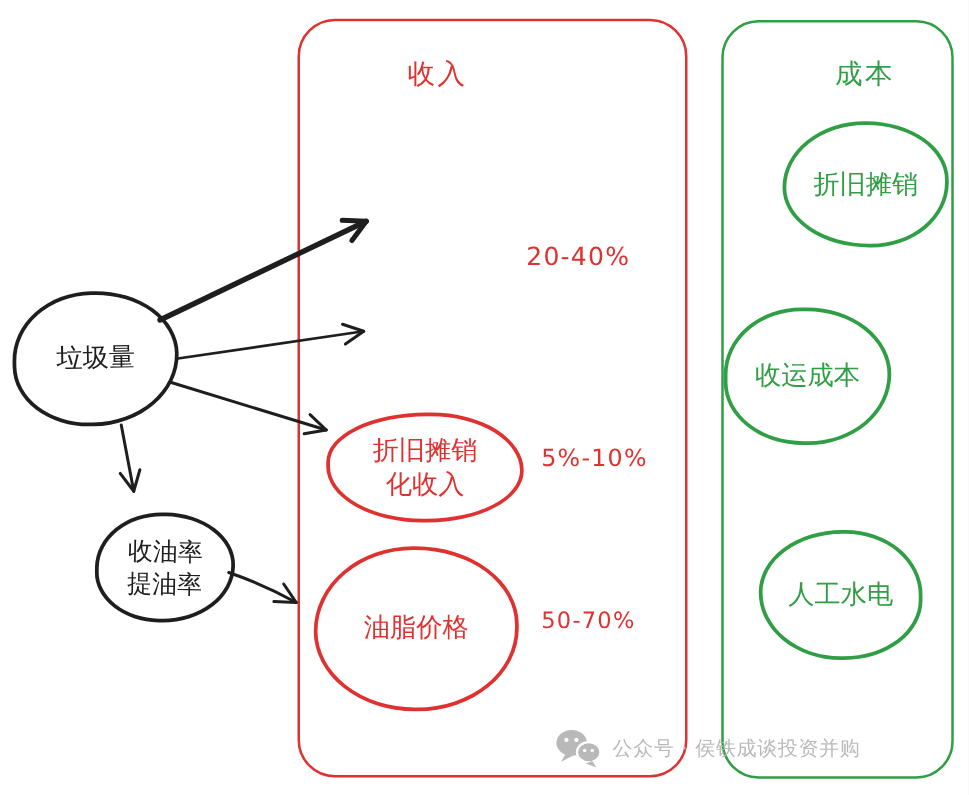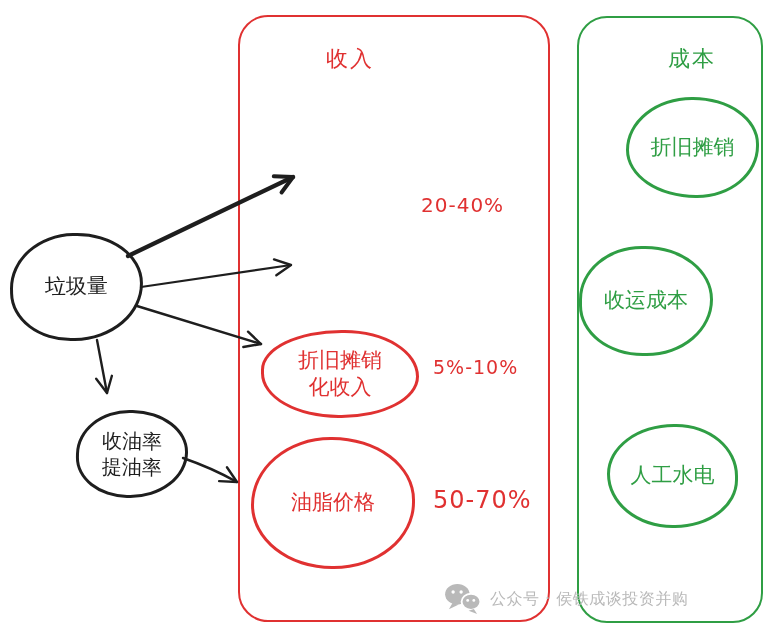--- a/index.html
+++ b/index.html
@@ -72,21 +72,21 @@
 
   <div class="node red" style="left:261px;top:330px;width:158px;height:88px;border-radius:52% 48% 50% 50% / 46% 54% 48% 52%;">
     <span>折旧摊销</span>
     <span>化收入</span>
   </div>
   <div class="pct" style="left:433px;top:356px;font-size:19px;">5%-10%</div>
 
   <div class="node red" style="left:251px;top:437px;width:164px;height:132px;border-radius:49% 51% 50% 50% / 52% 48% 51% 49%;">
     <span>油脂价格</span>
   </div>
-  <div class="pct" style="left:433px;top:486px;font-size:24px;">50-70%</div>
+  <div class="pct" style="left:433px;top:486px;font-size:18px;">50-70%</div>
 
   <div class="node green" style="left:626px;top:97px;width:133px;height:101px;">
     <span>折旧摊销</span>
   </div>
 
   <div class="node green" style="left:579px;top:246px;width:134px;height:110px;border-radius:48% 52% 51% 49% / 50% 50% 53% 47%;">
     <span>收运成本</span>
   </div>
 
   <div class="node green" style="left:607px;top:424px;width:131px;height:104px;border-radius:52% 48% 49% 51% / 49% 51% 47% 53%;">

